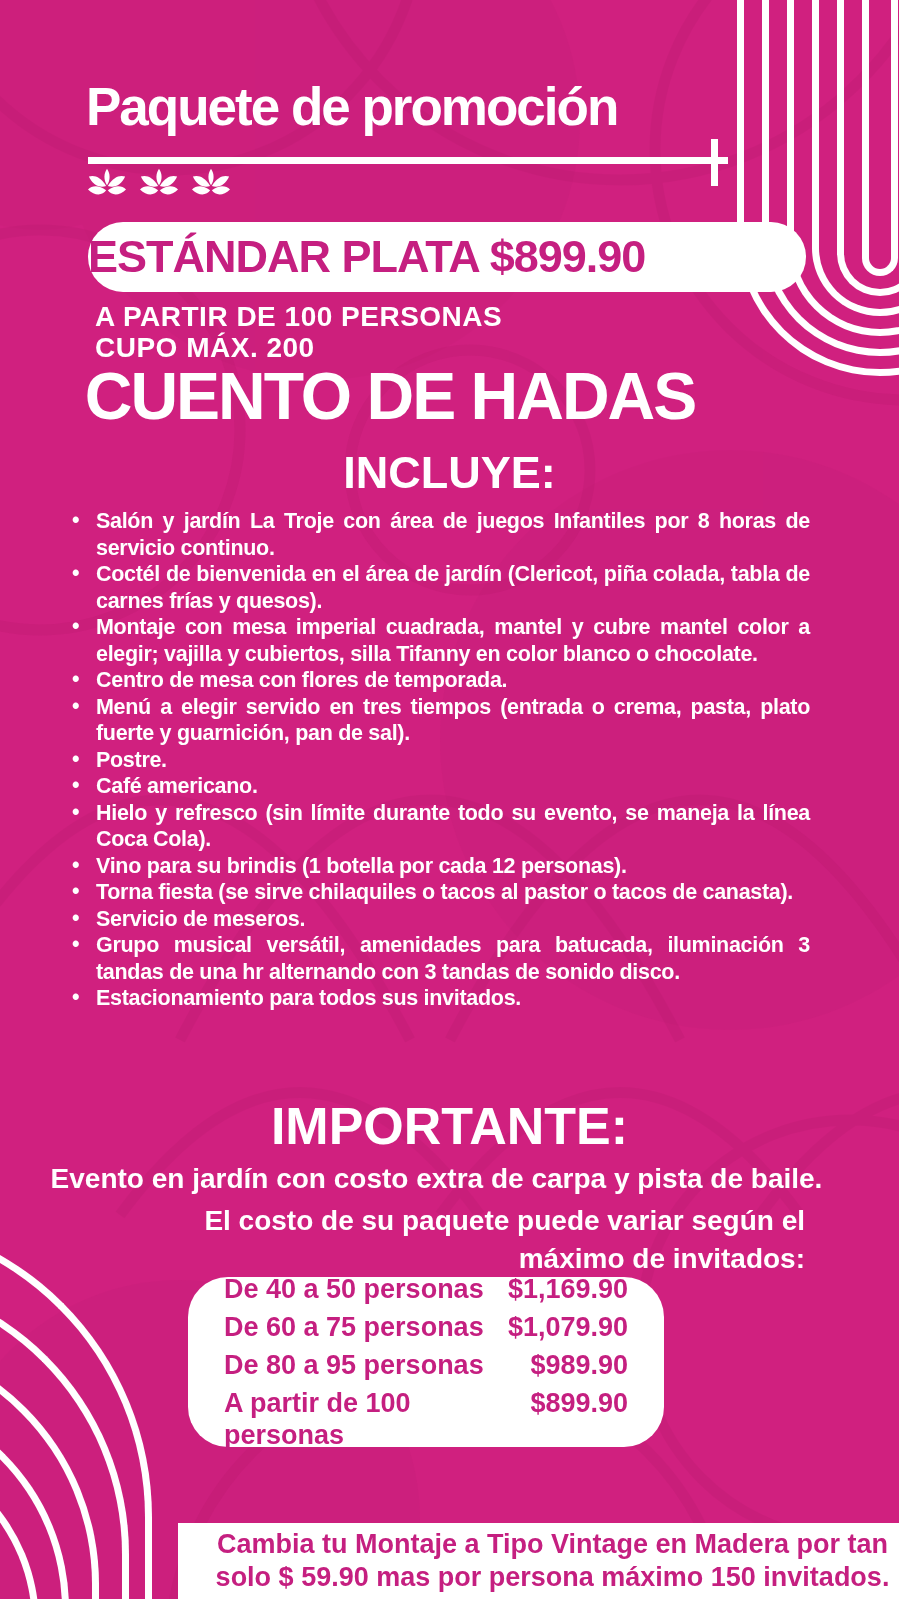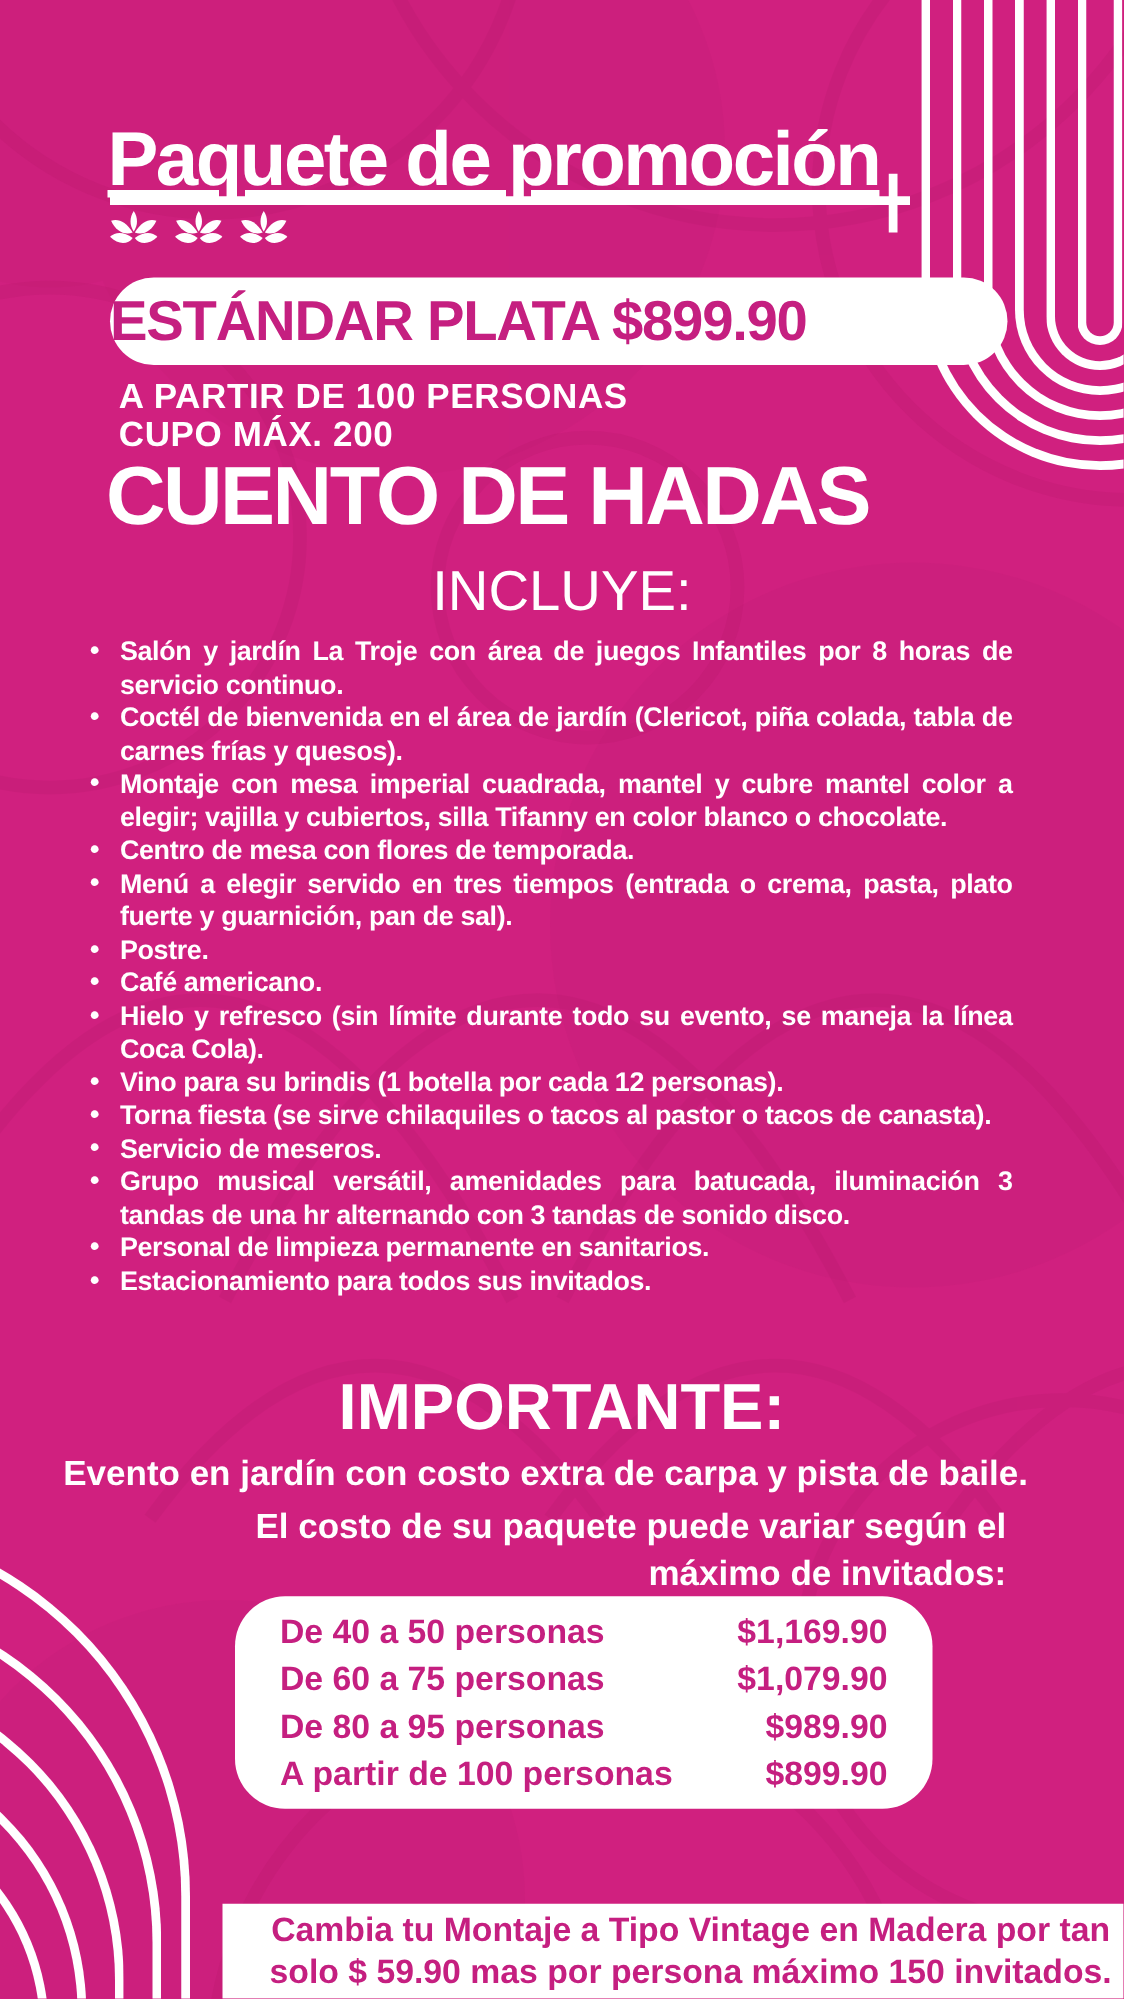--- a/index.html
+++ b/index.html
@@ -7,46 +7,46 @@
           background:#d0207f;color:#fff;font-family:"Liberation Sans",sans-serif;}
   .bg{position:absolute;left:0;top:0;z-index:0;}
 
   
   .deco{position:absolute;z-index:1;border:7px solid #fff;box-sizing:border-box;background:transparent;}
   .u-ring{top:-14px;border-top:none;border-radius:0 0 999px 999px;}
   .arch{left:-150px;bottom:-25px;border-bottom:none;border-radius:0 999px 0 0;}
 
   .z2{position:absolute;z-index:2;}
 
-  .title{left:86px;top:92px;font-size:61px;font-weight:700;letter-spacing:-2px;white-space:nowrap;text-decoration:underline;}
+  .title{left:86px;top:76px;font-size:53px;font-weight:700;letter-spacing:-2px;white-space:nowrap;}
   .title-underline{left:88px;top:157px;width:640px;height:7px;background:#fff;}
   .title-tick{left:711px;top:139px;width:7px;height:47px;background:#fff;}
 
   .ornaments{left:88px;top:168px;display:flex;gap:14px;}
   .ornaments svg{display:block;}
 
   .badge{left:88px;top:222px;width:718px;height:70px;background:#fff;border-radius:36px;
          display:flex;align-items:center;justify-content:flex-start;}
   .badge span{color:#c51f80;font-size:45px;font-weight:700;letter-spacing:-1px;white-space:nowrap;}
 
   .capacity{left:95px;top:301px;font-size:28px;font-weight:700;line-height:31px;letter-spacing:0.5px;}
 
   .package-name{left:0;width:780px;top:358px;text-align:center;font-size:66px;font-weight:700;letter-spacing:-2px;white-space:nowrap;}
-  .includes-heading{left:0;width:899px;top:447px;text-align:center;font-size:45px;font-weight:400;}
+  .includes-heading{left:0;width:899px;top:447px;text-align:center;font-size:45px;font-weight:700;}
 
   .includes{left:70px;top:508px;width:740px;list-style:none;margin:0;padding:0;}
   .includes li{position:relative;padding-left:26px;font-size:21.5px;font-weight:700;
                line-height:26.5px;text-align:justify;letter-spacing:-0.3px;}
   .includes li::before{content:"\2022";position:absolute;left:2px;top:-1px;}
 
   .important-heading{left:0;width:899px;top:1096px;text-align:center;font-size:52px;font-weight:700;}
   .note1{left:0;width:873px;top:1163px;text-align:center;font-size:28px;font-weight:700;}
   .note2{right:94px;top:1202px;text-align:right;font-size:28px;font-weight:700;line-height:38px;}
 
-  .price-card{left:188px;top:1277px;width:558px;height:170px;background:#fff;border-radius:40px;
+  .price-card{left:188px;top:1277px;width:476px;height:170px;background:#fff;border-radius:40px;
               display:flex;flex-direction:column;justify-content:center;gap:6px;
               padding:10px 36px;box-sizing:border-box;}
   .price-row{display:flex;justify-content:space-between;color:#c51f80;font-size:27px;font-weight:700;line-height:32px;}
 
   .footer-band{left:178px;top:1523px;width:721px;height:76px;background:#fff;
                display:flex;flex-direction:column;align-items:center;justify-content:center;}
   .footer-band div{color:#c51f80;font-size:27px;font-weight:700;line-height:33px;white-space:nowrap;margin-left:28px;}
 </style>
 </head>
 <body>
@@ -147,21 +147,20 @@
     <li>Montaje con mesa imperial cuadrada, mantel y cubre mantel color a elegir; vajilla y cubiertos, silla Tifanny en color blanco o chocolate.</li>
     <li>Centro de mesa con flores de temporada.</li>
     <li>Menú a elegir servido en tres tiempos (entrada o crema, pasta, plato fuerte y guarnición, pan de sal).</li>
     <li>Postre.</li>
     <li>Café americano.</li>
     <li>Hielo y refresco (sin límite durante todo su evento, se maneja la línea Coca Cola).</li>
     <li>Vino para su brindis (1 botella por cada 12 personas).</li>
     <li>Torna fiesta (se sirve chilaquiles o tacos al pastor o tacos de canasta).</li>
     <li>Servicio de meseros.</li>
     <li>Grupo musical versátil, amenidades para batucada, iluminación 3 tandas de una hr alternando con 3 tandas de sonido disco.</li>
-    <li>Personal de limpieza permanente en sanitarios.</li>
     <li>Estacionamiento para todos sus invitados.</li>
   </ul>
 
   <div class="z2 important-heading">IMPORTANTE:</div>
   <div class="z2 note1">Evento en jardín con costo extra de carpa y pista de baile.</div>
   <div class="z2 note2">
     <div>El costo de su paquete puede variar según el</div>
     <div>máximo de invitados:</div>
   </div>
 

